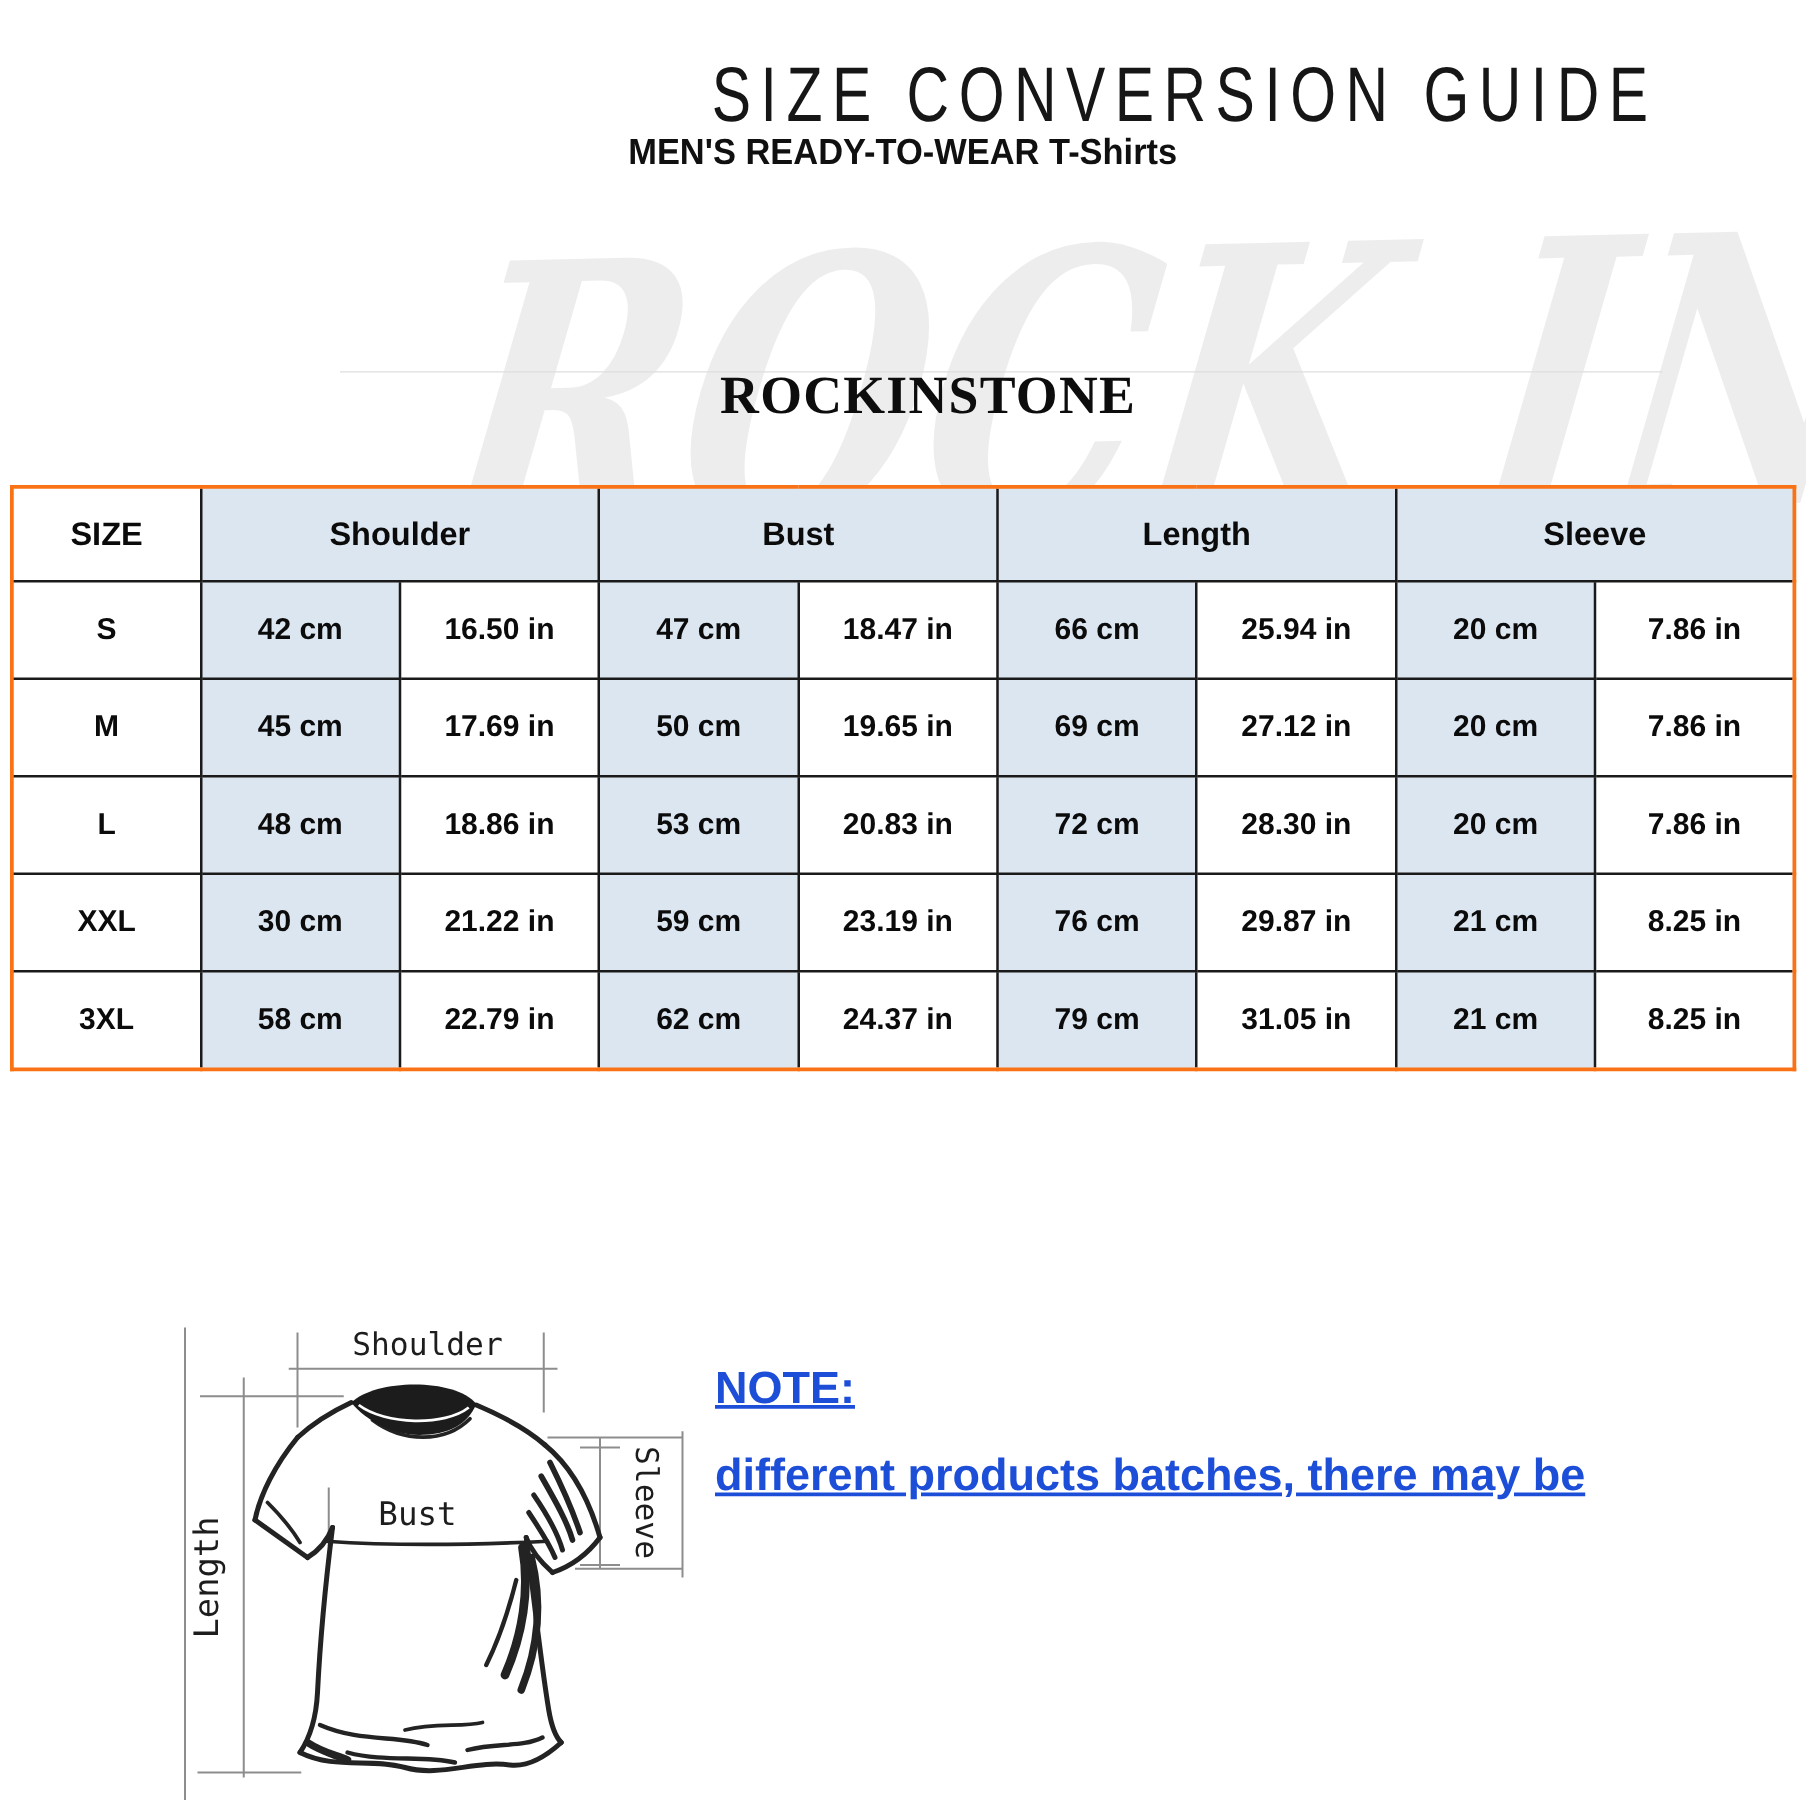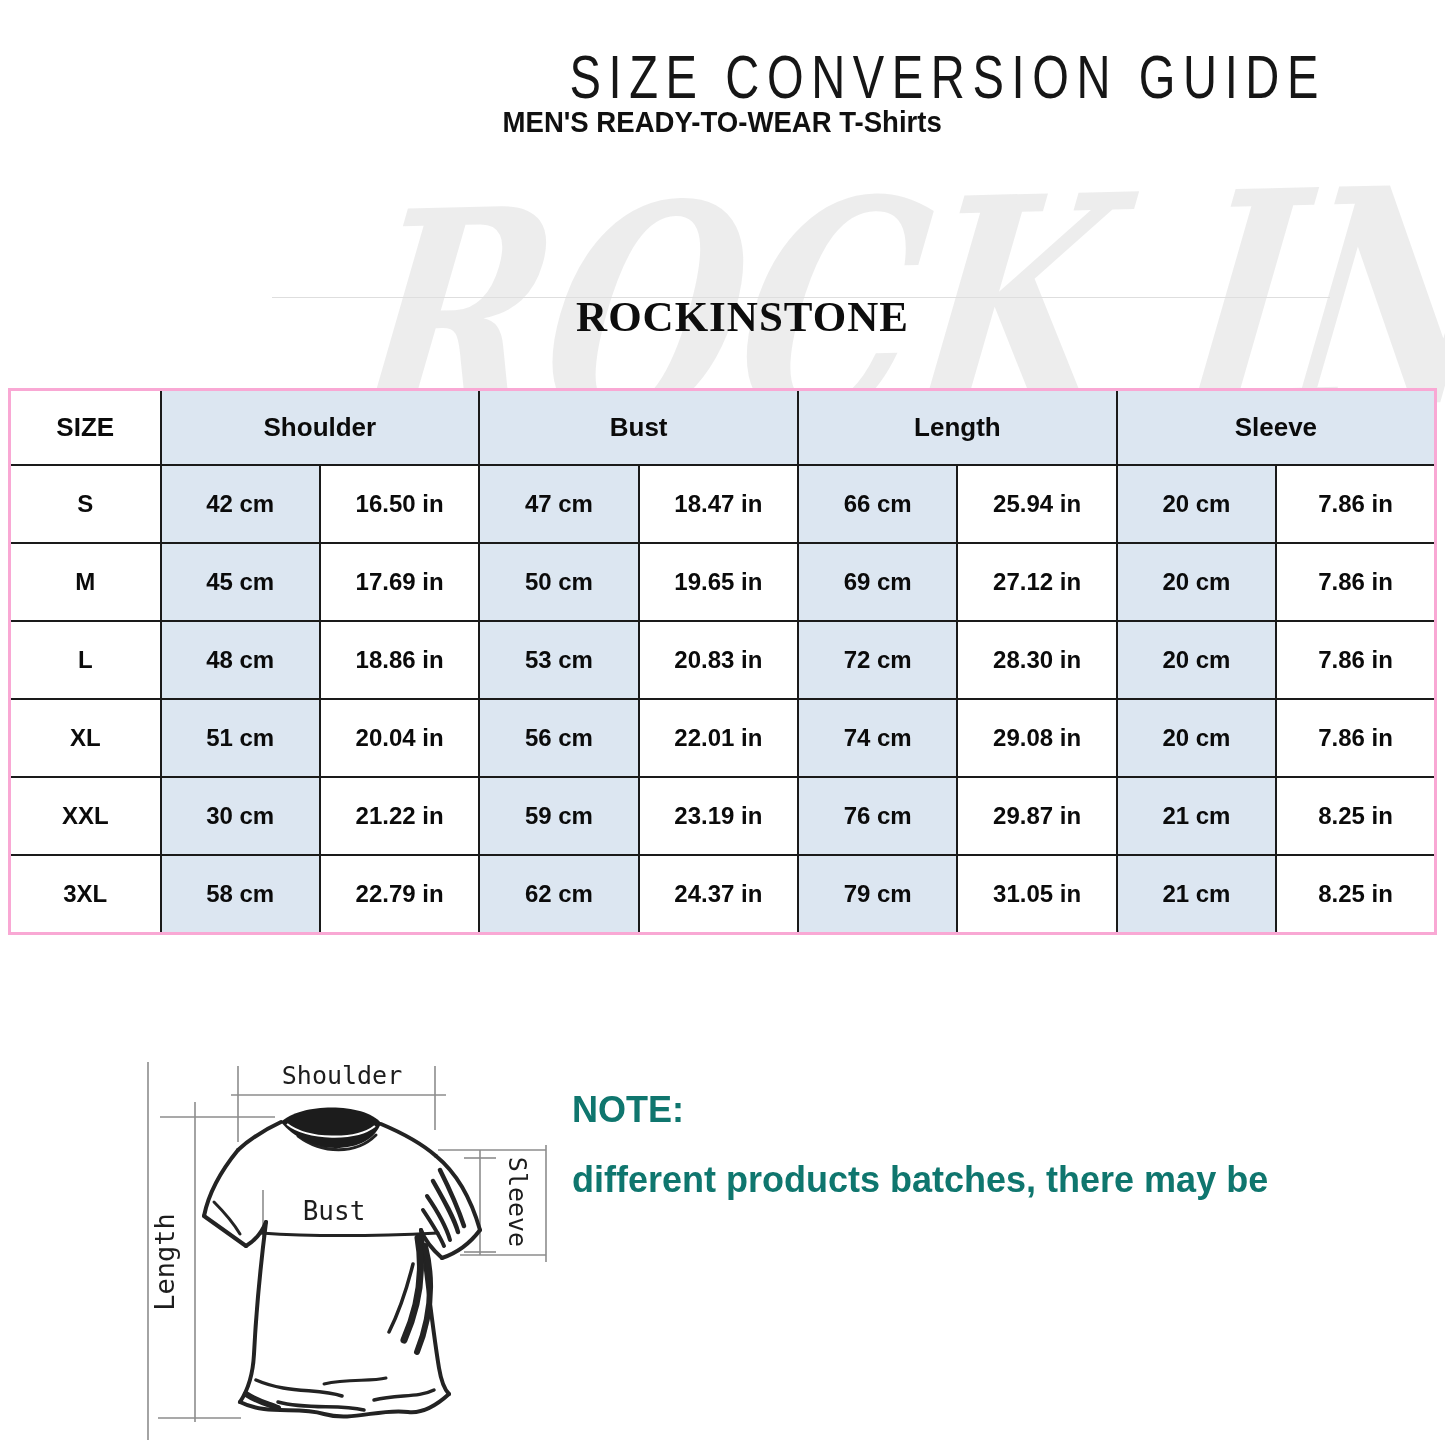--- a/index.html
+++ b/index.html
@@ -21,36 +21,36 @@
   .subtitle span{display:inline-block;white-space:nowrap;font-size:29px;font-weight:bold;
     color:#101010;transform:scaleX(0.95);}
   .desc{position:absolute;top:183px;left:0;width:100%;text-align:center;z-index:1;
     font-family:"DejaVu Serif",serif;font-style:italic;font-size:22px;line-height:47px;color:#1c1c1c;}
   .rule{position:absolute;top:297px;left:272px;width:1058px;height:1px;background:#dedede;z-index:1;}
   .brand{position:absolute;top:292px;left:0;width:100%;text-align:center;z-index:1;
     font-family:"Liberation Serif",serif;font-weight:bold;font-size:43px;letter-spacing:1px;color:#0d0d0d;padding-left:20px;}
 
   
   table.size-table{position:absolute;top:388px;left:8px;width:1429px;z-index:2;
-    border-collapse:collapse;table-layout:fixed;border:3px solid #f9a8d4;}
+    border-collapse:collapse;table-layout:fixed;border:3px solid #f97316;}
   table.size-table th,table.size-table td{border:2px solid #1a1a1a;text-align:center;
     vertical-align:middle;background:#fff;font-weight:bold;color:#0b0b0b;padding:0;}
   table.size-table .grp-row th{height:73px;font-size:26px;}
   table.size-table .unit-row th{height:76px;font-size:24px;}
   table.size-table tr.data{height:78px;}
   table.size-table td{font-size:24px;}
   table.size-table .blue{background:#dce6f1;}
 
   
   .diagram{position:absolute;top:1050px;left:128px;width:432px;height:395px;z-index:1;}
   .diagram text{font-family:"DejaVu Sans Mono",monospace;font-weight:500;fill:#1d1d1d;}
 
   
   .note{position:absolute;top:1075px;left:572px;width:840px;z-index:1;}
-  .note div{font-size:36px;font-weight:bold;line-height:69.5px;color:#0f766e;white-space:nowrap;}
+  .note div{font-size:36px;font-weight:bold;line-height:69.5px;color:#1d4ed8;white-space:nowrap;text-decoration:underline;}
 </style>
 </head>
 <body>
 
 <div class="page">
 
   <div class="watermark">
     <span>ROCK IN STONE</span>
   </div>
 
@@ -114,31 +114,20 @@
         <td class="blue">48 cm</td>
         <td>18.86 in</td>
         <td class="blue">53 cm</td>
         <td>20.83 in</td>
         <td class="blue">72 cm</td>
         <td>28.30 in</td>
         <td class="blue">20 cm</td>
         <td>7.86 in</td>
       </tr>
       <tr class="data">
-        <td>XL</td>
-        <td class="blue">51 cm</td>
-        <td>20.04 in</td>
-        <td class="blue">56 cm</td>
-        <td>22.01 in</td>
-        <td class="blue">74 cm</td>
-        <td>29.08 in</td>
-        <td class="blue">20 cm</td>
-        <td>7.86 in</td>
-      </tr>
-      <tr class="data">
         <td>XXL</td>
         <td class="blue">30 cm</td>
         <td>21.22 in</td>
         <td class="blue">59 cm</td>
         <td>23.19 in</td>
         <td class="blue">76 cm</td>
         <td>29.87 in</td>
         <td class="blue">21 cm</td>
         <td>8.25 in</td>
       </tr>

